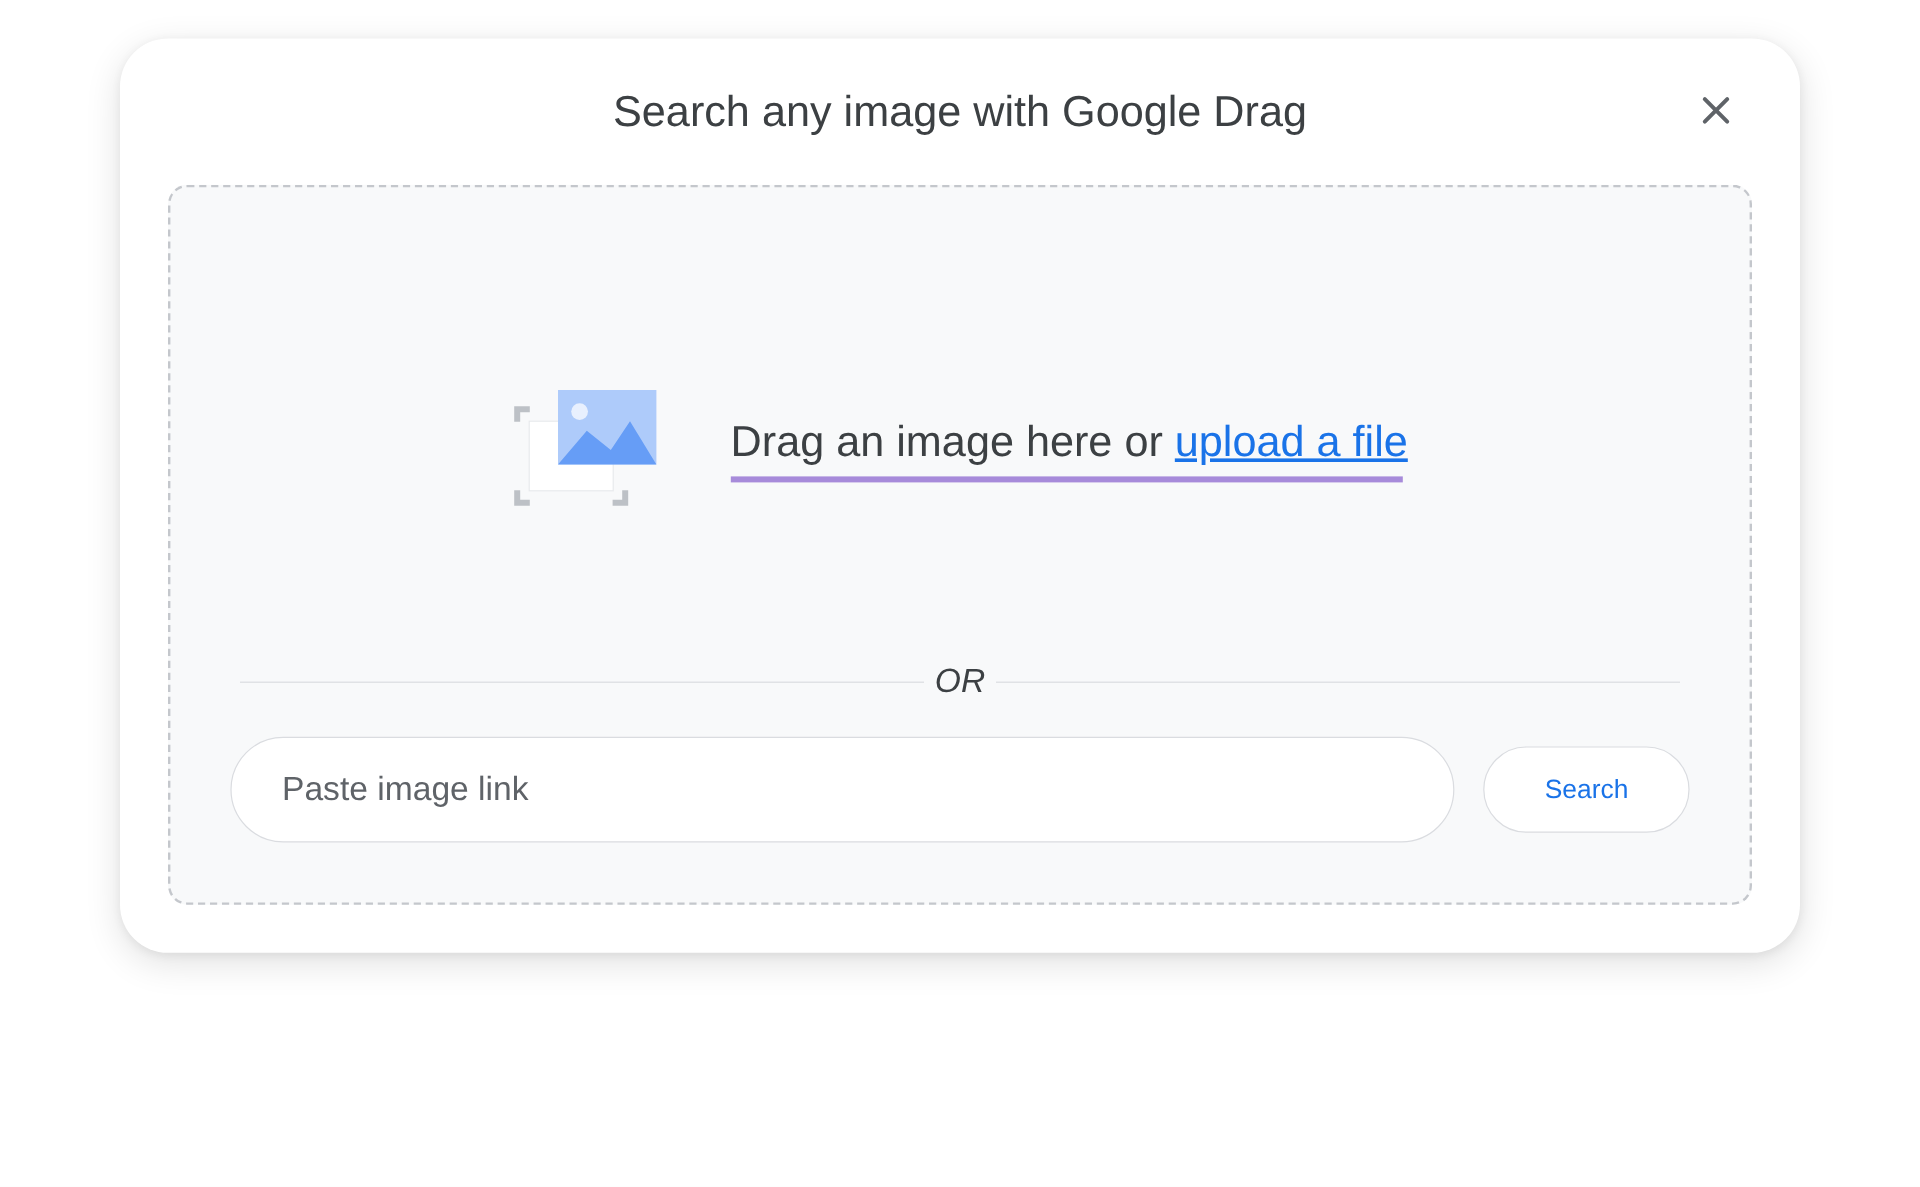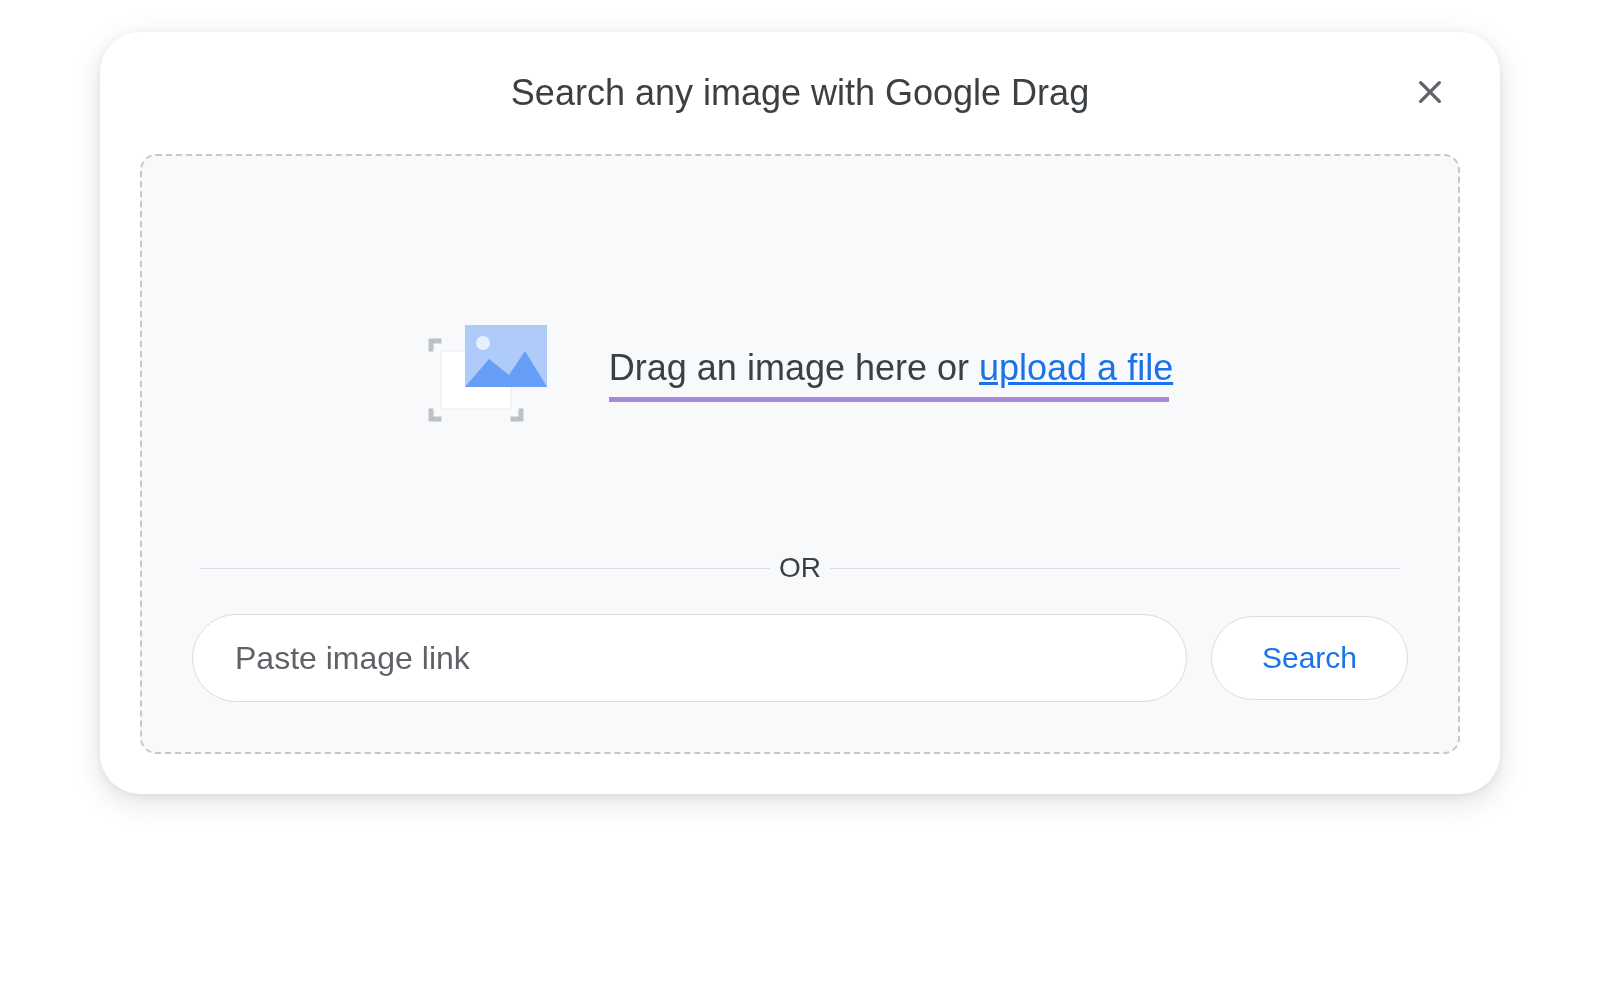--- a/index.html
+++ b/index.html
@@ -89,20 +89,21 @@
       background: #a78bda;
       width: 560px;
       margin-top: 8px;
     }
     .divider-row {
       display: flex;
       align-items: center;
       gap: 9px;
       margin: 20px 0 30px 0;
       padding: 0 8px;
+      font-style: italic;
     }
     .divider-line {
       flex: 1;
       height: 1px;
       background: #dadce0;
     }
     .divider-text {
       font-size: 28px;
       color: #3c4043;
     }
@@ -111,35 +112,35 @@
       gap: 24px;
       align-items: center;
     }
     .link-input {
       flex: 1;
       height: 88px;
       border: 1px solid #dadce0;
       border-radius: 44px;
       background: #ffffff;
       padding: 0 42px;
-      font-size: 32px;
+      font-size: 28px;
       color: #3c4043;
       outline: none;
     }
     .link-input::placeholder {
       color: #5f6368;
     }
     .search-btn {
-      height: 84px;
+      height: 72px;
       padding: 0 50px;
       border: 1px solid #dadce0;
       border-radius: 44px;
       background: #ffffff;
       color: #1a73e8;
-      font-size: 30px;
+      font-size: 22px;
       cursor: pointer;
     }
     .image-icon-wrap {
       width: 130px;
       height: 110px;
       position: relative;
     }
   </style>
 </head>
 <body>

